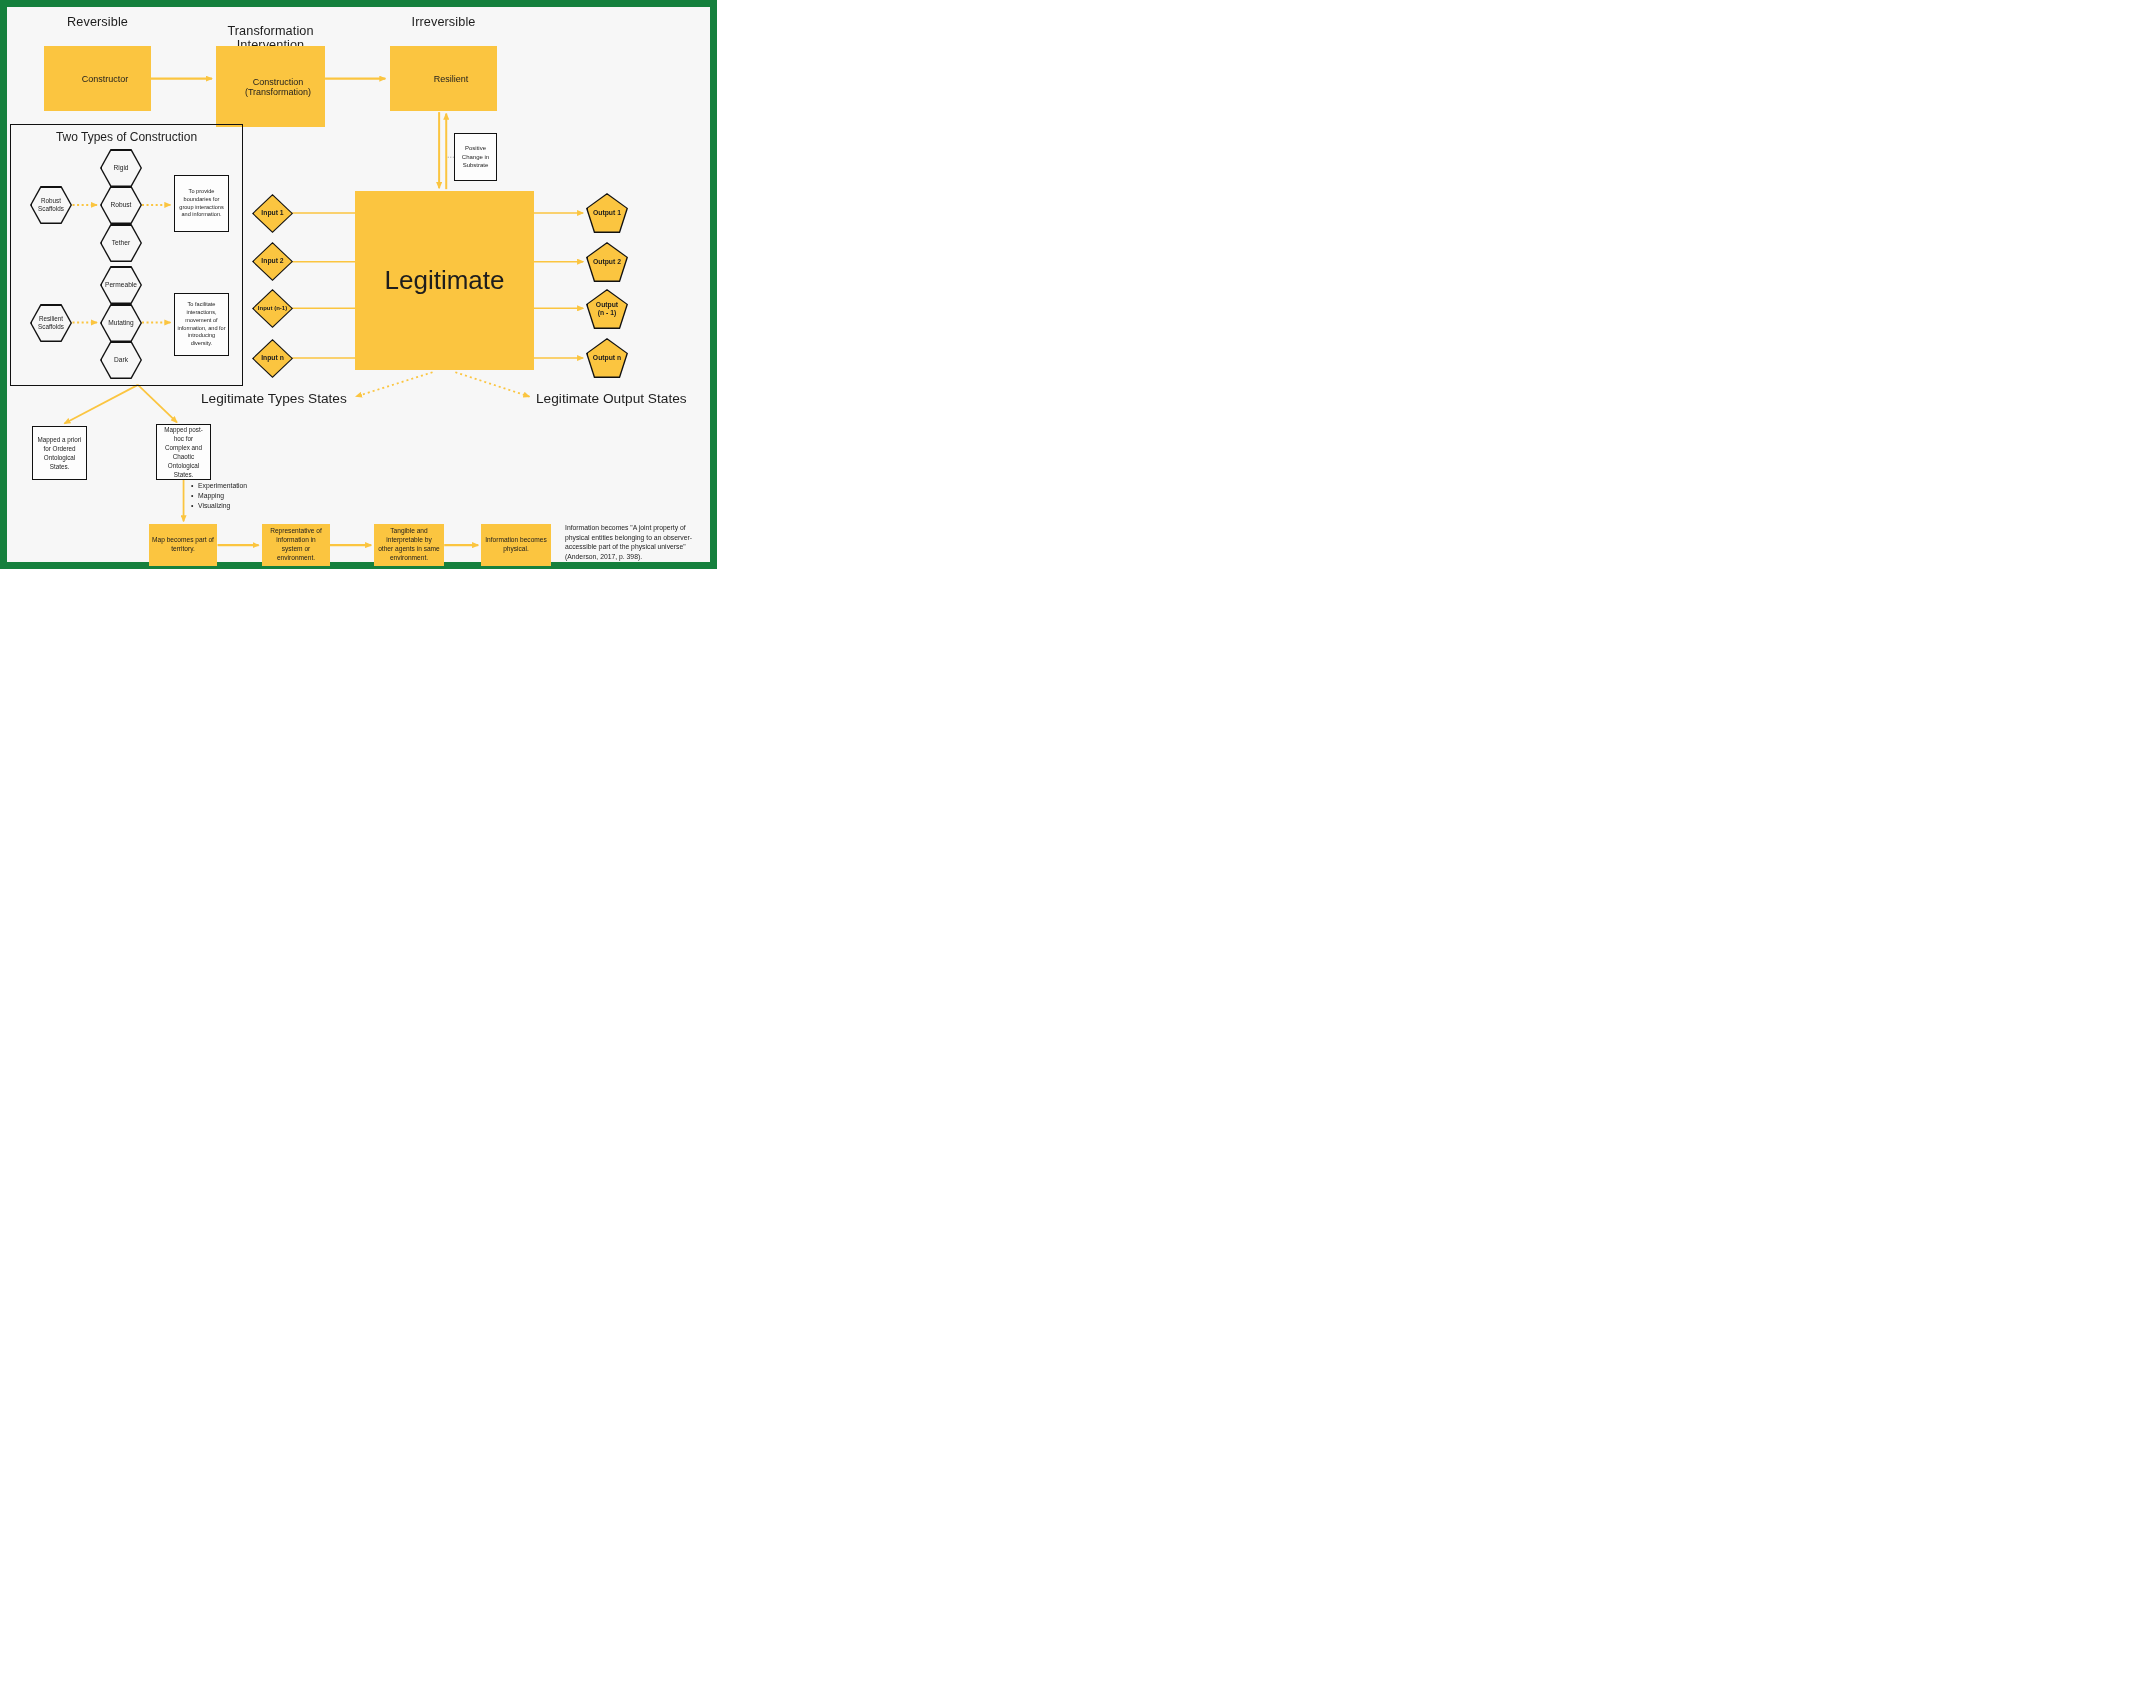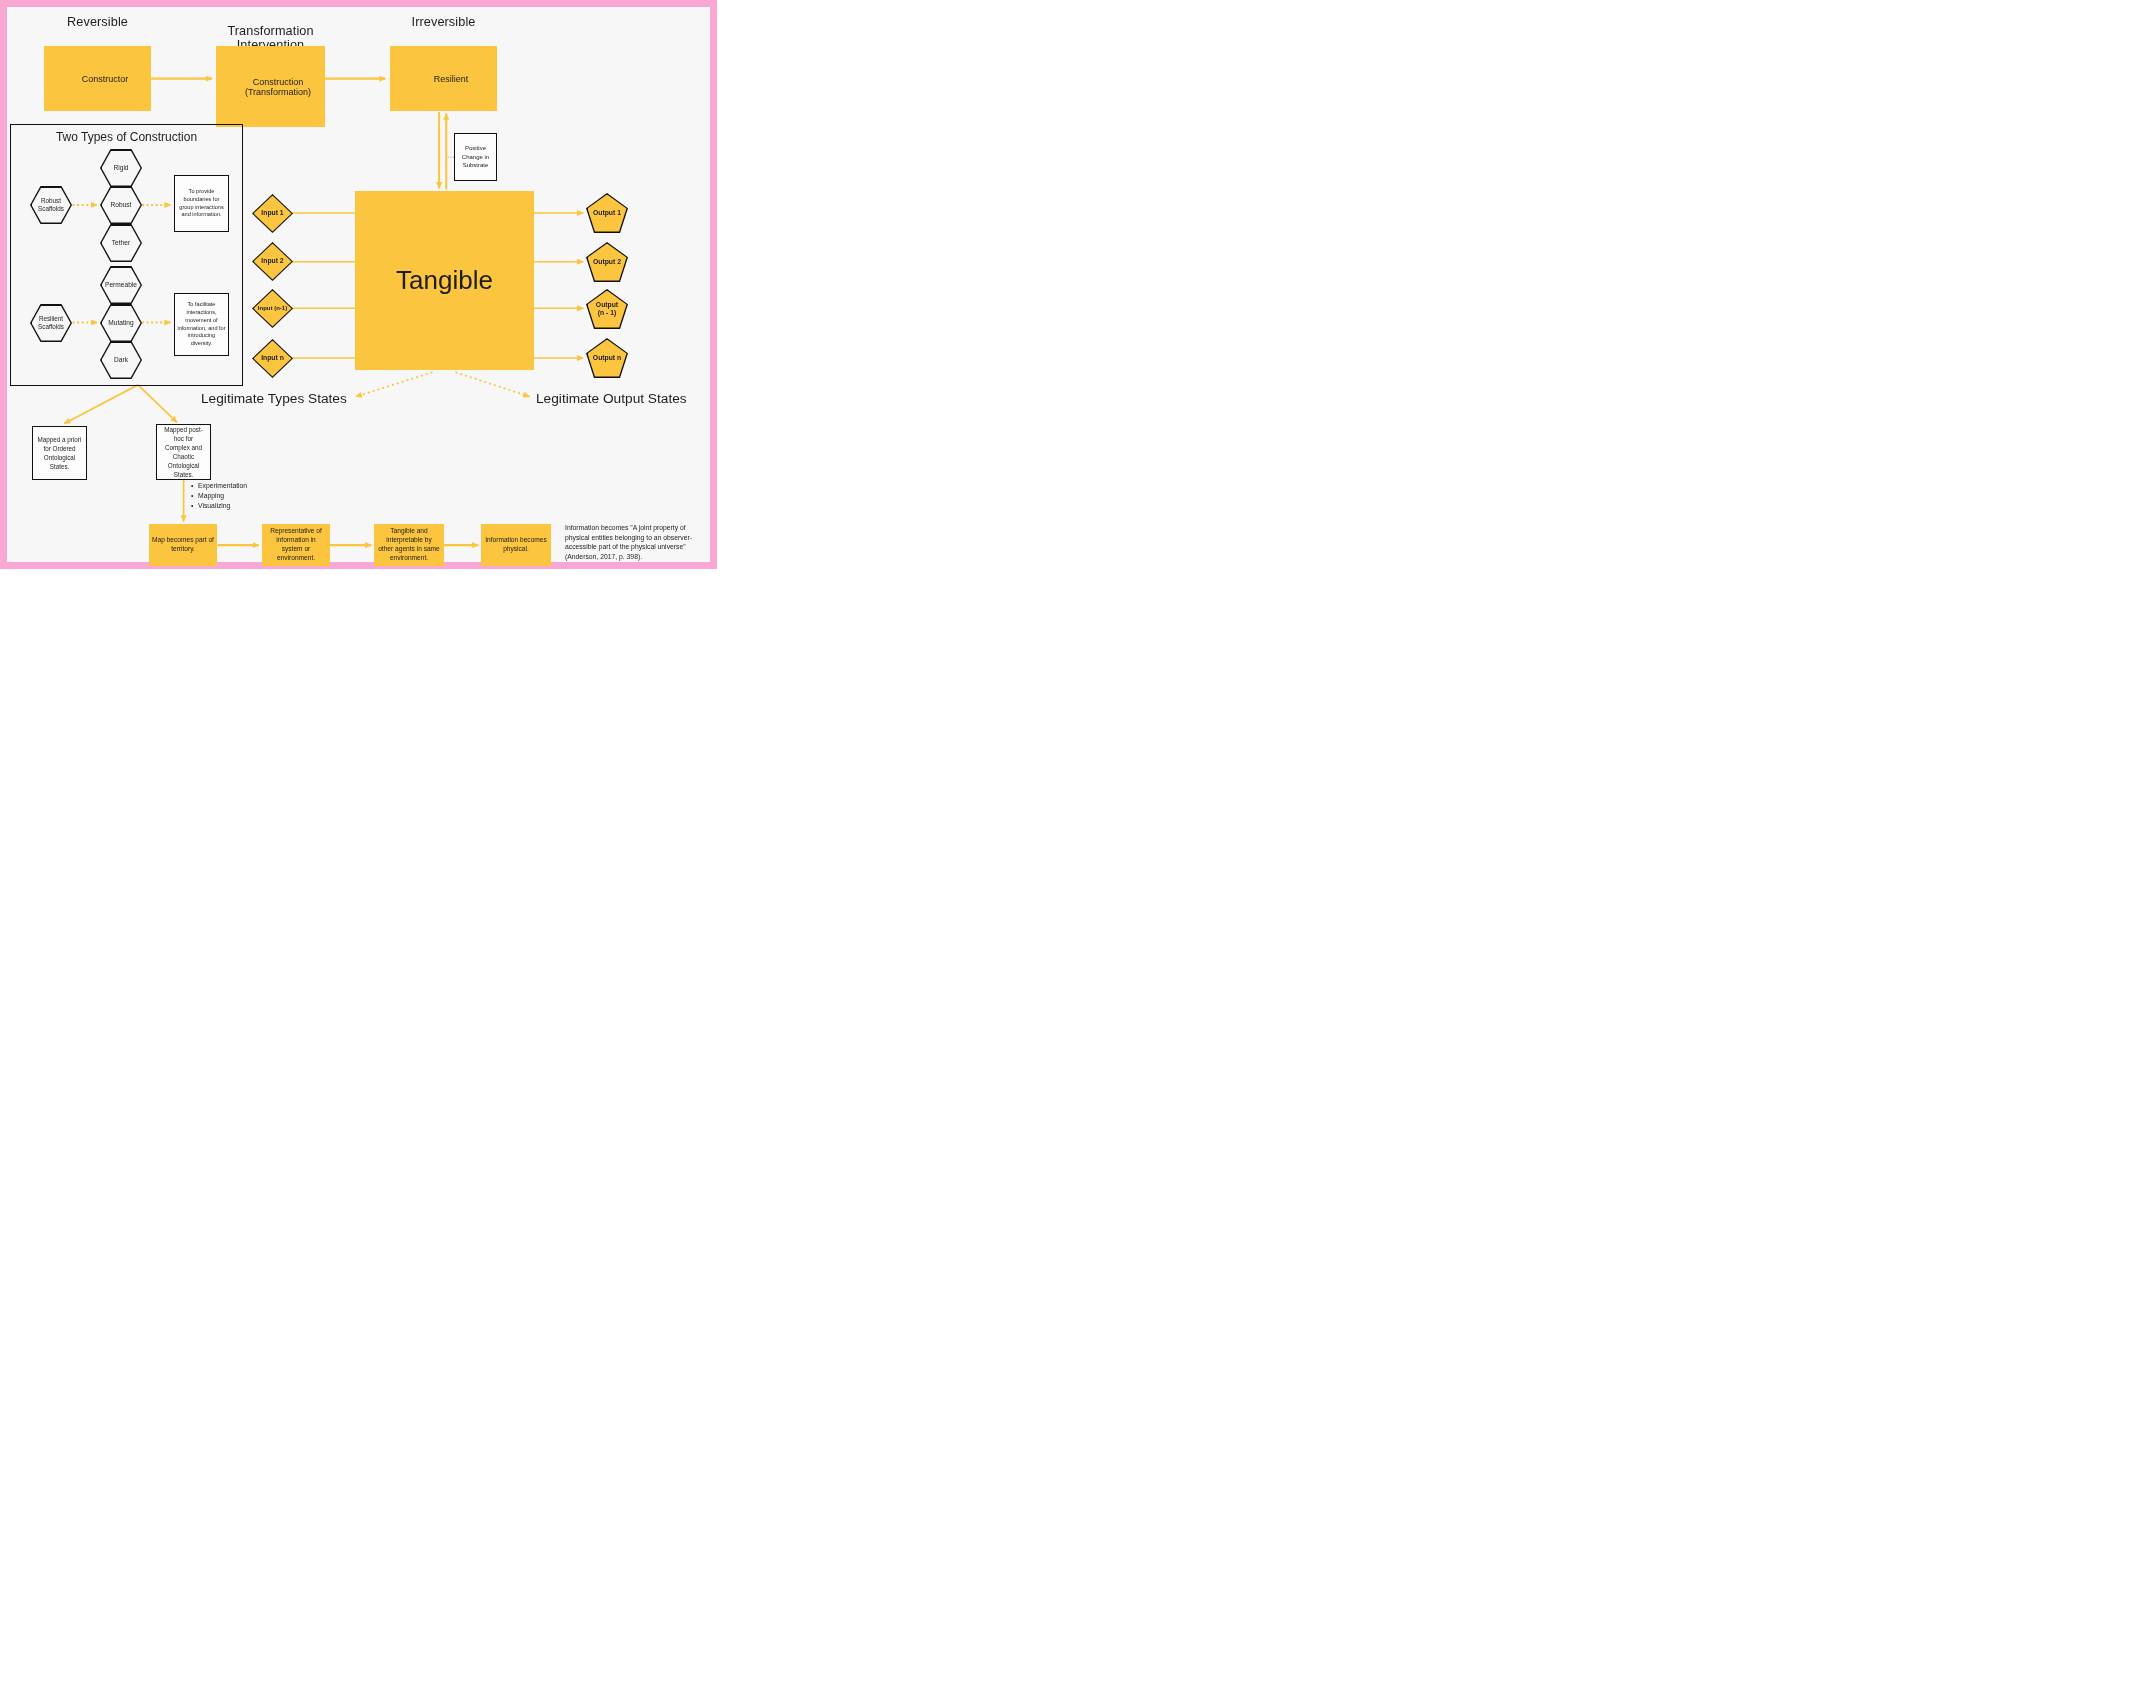--- a/index.html
+++ b/index.html
@@ -9,21 +9,21 @@
   }
   * { margin:0; padding:0; box-sizing:border-box; }
   body {
     font-family: "Liberation Sans", sans-serif;
     background:#ffffff;
     color: var(--ink);
   }
   .stage {
     position:relative;
     width:717px; height:569px;
-    background:#f9a8d4;
+    background:#15803d;
     overflow:hidden;
   }
   .bg {
     position:absolute; left:6.6px; top:6.6px; right:6.6px; bottom:6.6px;
     background: var(--bg);
   }
   svg.wires { position:absolute; left:0; top:0; z-index:1; }
   .node { position:absolute; z-index:2; display:flex; align-items:center; justify-content:center; text-align:center; }
   .pre { white-space:pre-line; }
 
@@ -170,21 +170,21 @@
     <span class="lbl pre">Resilient
 Scaffolds</span>
   </div>
   <div class="node wbox pre" style="left:174px; top:293px; width:55px; height:63px;">To facilitate
 interactions,
 movement of
 information, and for
 introducing
 diversity.</div>
 
-  <div class="node attribute-box" style="left:355px; top:191px; width:179px; height:179px;">Tangible</div>
+  <div class="node attribute-box" style="left:355px; top:191px; width:179px; height:179px;">Legitimate</div>
 
   <div class="shape diamond" style="left:252px; top:194px; width:41px; height:39px;">
     <div class="fill"></div>
     <span class="lbl">Input 1</span>
   </div>
   <div class="shape diamond" style="left:252px; top:242px; width:41px; height:39px;">
     <div class="fill"></div>
     <span class="lbl">Input 2</span>
   </div>
   <div class="shape diamond" style="left:252px; top:289px; width:41px; height:39px;">

